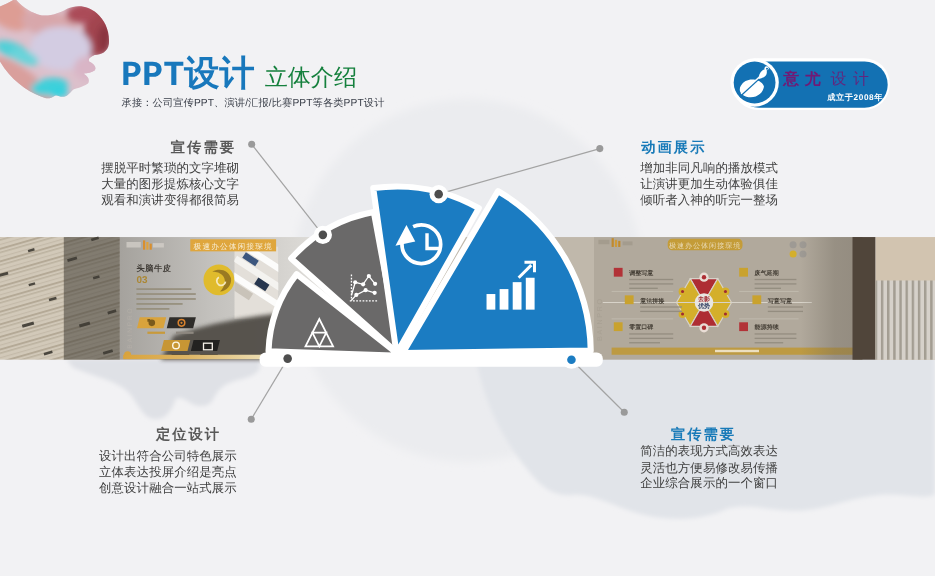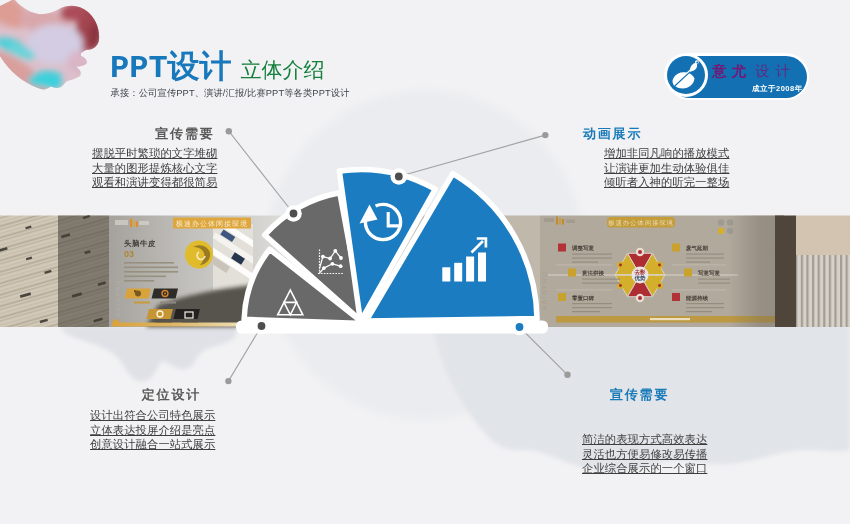--- a/index.html
+++ b/index.html
@@ -1,20 +1,20 @@
 <!DOCTYPE html>
 <html><head>
 <meta charset="utf-8">
 <style>
 html,body{margin:0;padding:0;}
 body{width:850px;height:524px;overflow:hidden;position:relative;background:#f2f2f4;font-family:"Liberation Sans",sans-serif;}
 .abs{position:absolute;}
 .title-dark{font-size:13px;font-weight:bold;color:#595959;letter-spacing:1.8px;}
 .title-blue{font-size:13px;font-weight:bold;color:#187ab8;letter-spacing:1.8px;}
-.body-txt{font-size:11.3px;line-height:14.5px;color:#3e3e3e;letter-spacing:0.1px;text-decoration:underline;}
+.body-txt{font-size:11.3px;line-height:14.5px;color:#3e3e3e;letter-spacing:0.1px;}
 </style>
 </head>
 <body>
 <svg class="abs" style="left:0;top:0" width="850" height="524" viewBox="0 0 850 524">
 <defs>
 <filter id="soft" x="-30%" y="-30%" width="160%" height="160%">
         <feGaussianBlur stdDeviation="4"></feGaussianBlur>
       </filter>
 <filter id="soft2" x="-30%" y="-30%" width="160%" height="160%">
         <feGaussianBlur stdDeviation="2"></feGaussianBlur>
@@ -333,19 +333,19 @@
 <circle cx="29.9" cy="6.1" r="1.9" fill="#ffffff"></circle>
 <circle cx="30.3" cy="6.5" r="0.95" fill="#1371b3"></circle>
 </svg>
 <div class="abs" style="left:712px;top:62px;font-size:14.5px;color:#701a75;white-space:nowrap;"><b style="letter-spacing:5px;">意尤</b><span style="letter-spacing:6px;opacity:0.85;margin-left:4px;">设计</span></div>
 <div class="abs" style="left:712px;top:84px;font-size:7.5px;font-weight:bold;color:#ffffff;letter-spacing:0.5px;margin-left:40px;">成立于2008年</div>
 
 <div class="abs title-dark" style="right:635.5px;top:125px;white-space:nowrap;">宣传需要</div>
 <div class="abs body-txt" style="left:92px;top:146px;white-space:nowrap;">摆脱平时繁琐的文字堆砌<br>大量的图形提炼核心文字<br>观看和演讲变得都很简易</div>
 
 <div class="abs title-blue" style="left:583px;top:125px;white-space:nowrap;text-align:right;">动画展示</div>
-<div class="abs body-txt" style="left:604px;top:146px;white-space:nowrap;">增加非同凡响的播放模式<br>让演讲更加生动体验俱佳<br>倾听者入神的听完一整场</div>
+<div class="abs body-txt" style="left:582px;top:146px;white-space:nowrap;">增加非同凡响的播放模式<br>让演讲更加生动体验俱佳<br>倾听者入神的听完一整场</div>
 
 <div class="abs title-dark" style="right:649px;top:386px;white-space:nowrap;">定位设计</div>
 <div class="abs body-txt" style="left:90px;top:408px;white-space:nowrap;">设计出符合公司特色展示<br>立体表达投屏介绍是亮点<br>创意设计融合一站式展示</div>
 
 <div class="abs title-blue" style="left:610px;top:386px;white-space:nowrap;">宣传需要</div>
-<div class="abs body-txt" style="left:582px;top:404px;white-space:nowrap;margin-top:28px;">简洁的表现方式高效表达<br>灵活也方便易修改易传播<br>企业综合展示的一个窗口</div>
+<div class="abs body-txt" style="left:582px;top:404px;white-space:nowrap;">简洁的表现方式高效表达<br>灵活也方便易修改易传播<br>企业综合展示的一个窗口</div>
 
 </body></html>

